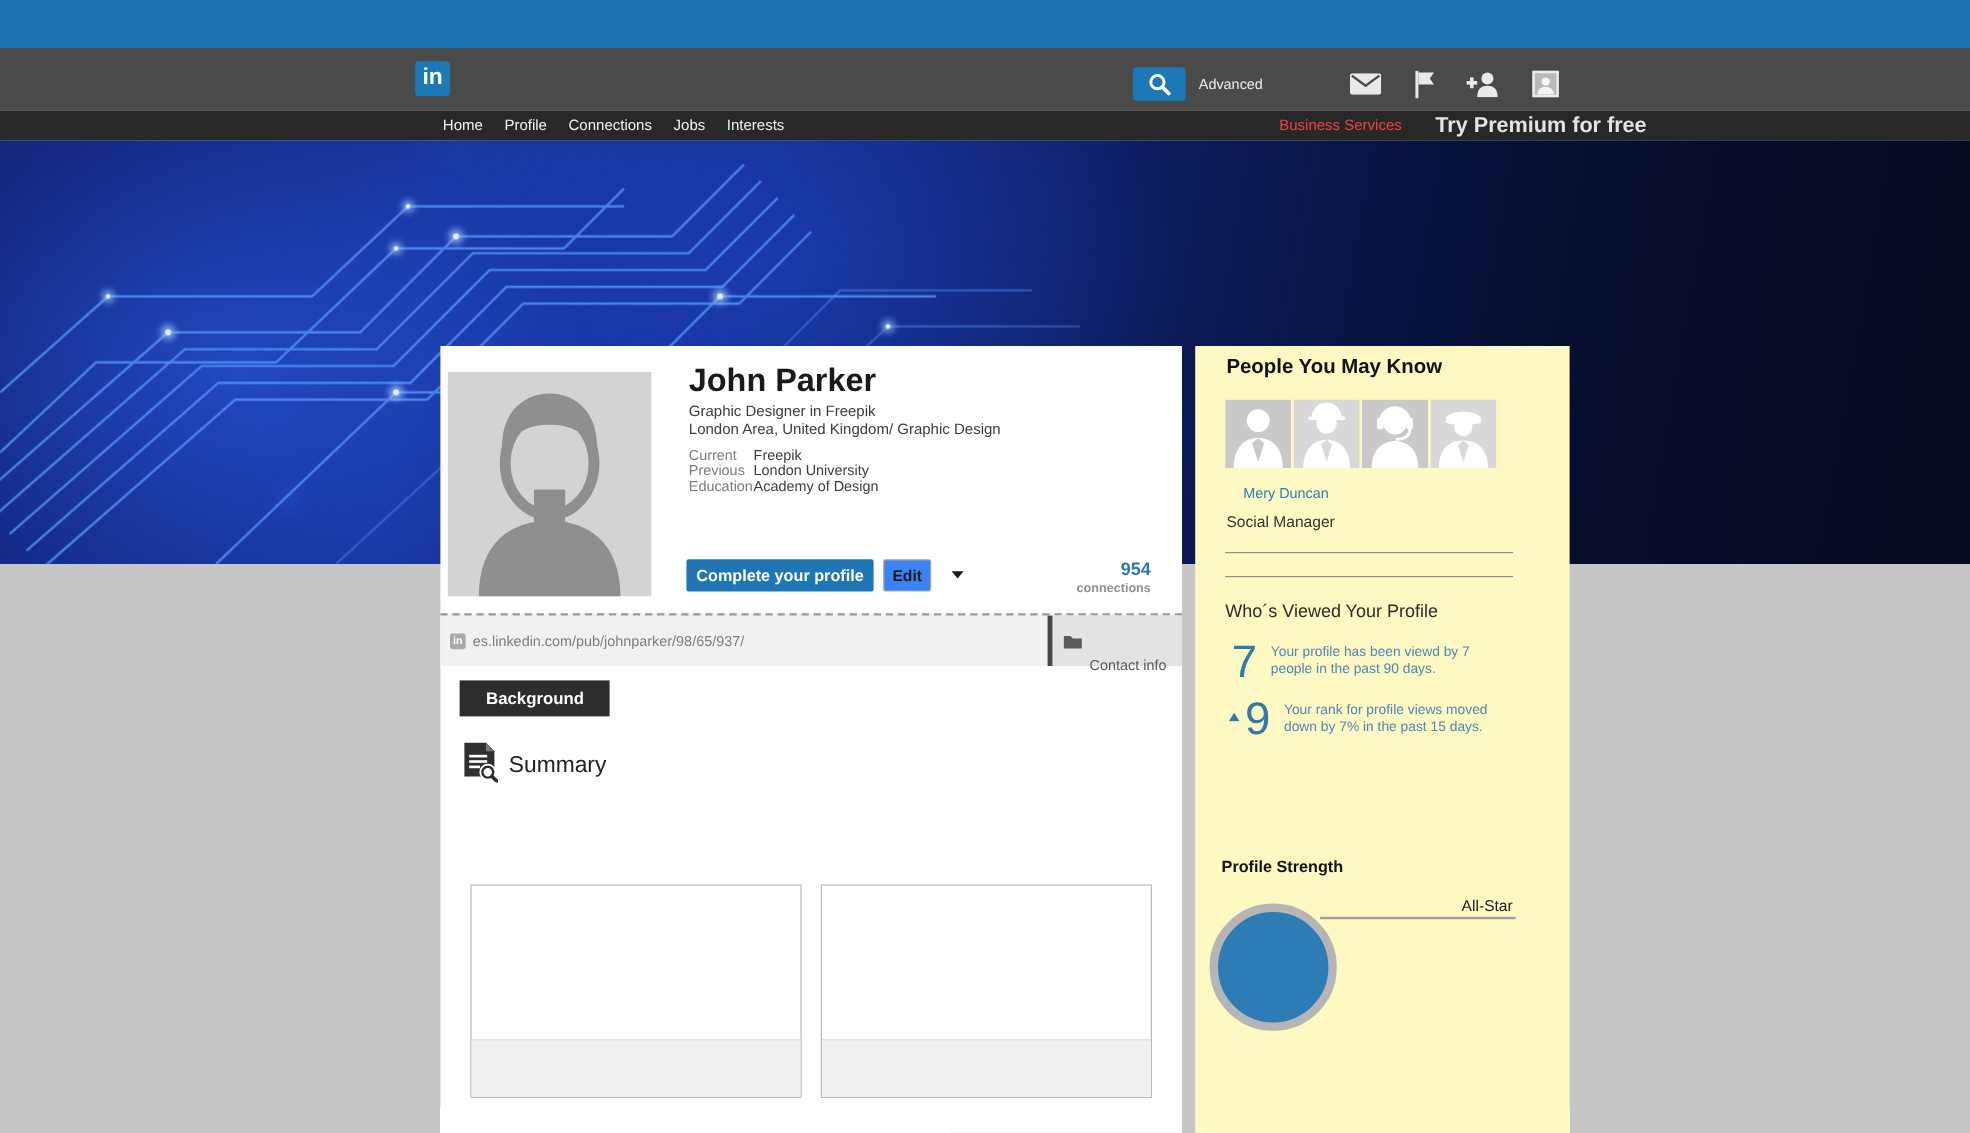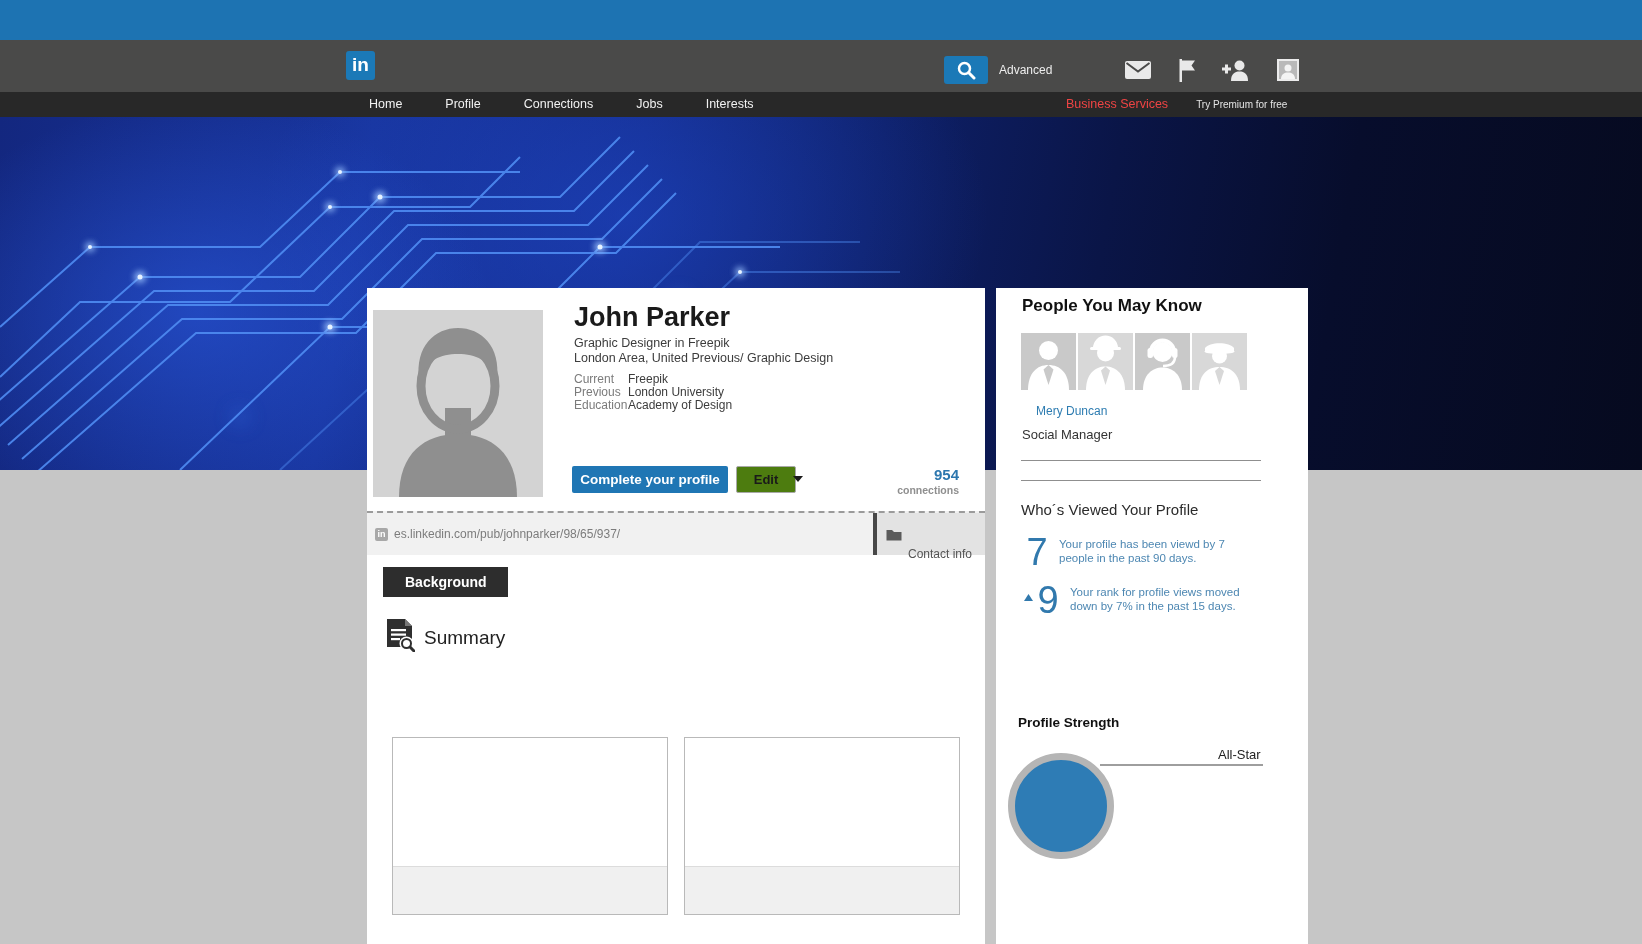--- a/index.html
+++ b/index.html
@@ -24,53 +24,53 @@
                 border:none; border-radius:3px; display:flex; align-items:center; justify-content:center; cursor:pointer; }
   .advanced { position:absolute; left:999px; top:16px; height:28px; line-height:28px; color:#ededed; font-size:12px; cursor:pointer; }
 
   .hicon { position:absolute; top:16px; height:28px; display:flex; align-items:center; cursor:pointer; }
   .hicon-mail   { left:1125px; }
   .hicon-flag   { left:1178px; }
   .hicon-addp   { left:1222px; }
   .hicon-avatar { left:1277px; }
   .mini-avatar { width:22px; height:22px; border:2px solid #ececec; background:#b9b9b9; display:flex; align-items:flex-end; justify-content:center; overflow:hidden; }
 
-  .nav-links { position:absolute; left:369px; top:0; height:25px; display:flex; gap:43px; }
+  .nav-links { position:absolute; left:369px; top:0; height:25px; display:flex; gap:18px; }
   .nav-links span { color:#f2f2f2; font-size:12.5px; line-height:25px; cursor:pointer; }
   .nav-right { position:absolute; left:1066px; top:0; height:25px; display:flex; gap:28px; }
   .nav-right .biz { color:#ef4444; font-size:12.5px; line-height:25px; cursor:pointer; }
-  .nav-right .prem { color:#e4e4e4; font-size:10px; line-height:25px; cursor:pointer; }
+  .nav-right .prem { color:#e4e4e4; font-size:18px; line-height:25px; cursor:pointer;font-weight:bold; }
 
   
   .cover { position:absolute; top:117px; left:0; width:100%; height:353px;
     background:
       radial-gradient(420px 300px at 12% 55%, rgba(43,92,228,.55), rgba(43,92,228,0) 70%),
       radial-gradient(520px 360px at 38% 28%, rgba(32,74,204,.5), rgba(32,74,204,0) 70%),
       linear-gradient(100deg,#13277f 0%,#18359e 22%,#142c8c 38%,#0e2069 52%,#0a1547 66%,#070d2c 80%,#060a1f 100%);
   }
   .cover svg { position:absolute; top:0; left:0; }
 
   
   .main-card { position:absolute; left:367px; top:288px; width:618px; height:656px; background:#fff; }
-  .side-card { position:absolute; left:996px; top:288px; width:312px; height:656px; background:#ffffff; }
+  .side-card { position:absolute; left:996px; top:288px; width:312px; height:656px; background:#fef9c3; }
 
   .big-avatar { position:absolute; left:6px; top:22px; width:170px; height:187px; cursor:pointer; }
 
   .p-name     { position:absolute; left:207px; top:14px; font-size:27px; font-weight:bold; color:#1a1a1a; }
   .p-headline { position:absolute; left:207px; top:48px; font-size:12.5px; color:#3c3c3c; }
   .p-location { position:absolute; left:207px; top:63px; font-size:12.5px; color:#3c3c3c; }
   .p-details  { position:absolute; left:207px; top:85px; font-size:12px; line-height:13px; }
   .p-details .row { display:flex; }
   .p-details .lbl { width:54px; color:#7b7b7b; }
   .p-details .val { color:#3c3c3c; }
 
   .btn-complete { position:absolute; left:205px; top:178px; width:156px; height:27px; background:#1f76b4;
                   border:none; border-radius:2px; color:#fff; font-weight:bold; font-size:13.5px; cursor:pointer;
                   font-family:"Liberation Sans",sans-serif; }
-  .btn-edit { position:absolute; left:369px; top:178px; width:60px; height:27px; background:#4d7c0f;
+  .btn-edit { position:absolute; left:369px; top:178px; width:40px; height:27px; background:#3b82f6;
               border:1px solid #a9a9a9; border-radius:2px; color:#1a1a1a; font-weight:bold; font-size:13px; cursor:pointer;
               font-family:"Liberation Sans",sans-serif; }
   .btn-caret { position:absolute; left:425px; top:187px; cursor:pointer; line-height:0; }
 
   .conn { position:absolute; right:26px; top:178px; text-align:right; }
   .conn .num { font-size:15px; font-weight:bold; color:#2d77ae; }
   .conn .cap { font-size:10.5px; font-weight:bold; color:#8f8f8f; margin-top:1px; }
 
   .url-strip { position:absolute; left:0; top:223px; width:100%; height:44px; background:#f1f1f1;
                border-top:2px dashed #9b9b9b; }
@@ -247,21 +247,21 @@
         <rect width="170" height="187" fill="#d3d3d3"></rect>
         <path d="M26,187 C26,143 52,124 85,124 C118,124 144,143 144,187 Z" fill="#8f8f8f"></path>
         <rect x="72" y="98" width="26" height="30" fill="#8f8f8f"></rect>
         <ellipse cx="85" cy="76" rx="37" ry="43" fill="none" stroke="#8f8f8f" stroke-width="9"></ellipse>
         <path d="M46,70 C42,36 62,18 85,18 C108,18 128,36 124,70 C116,50 103,44 85,44 C67,44 54,50 46,70 Z" fill="#8f8f8f"></path>
       </svg>
     </div>
 
     <div class="p-name">John Parker</div>
     <div class="p-headline">Graphic Designer in Freepik</div>
-    <div class="p-location">London Area, United Previous/ Graphic Design</div>
+    <div class="p-location">London Area, United Kingdom/ Graphic Design</div>
 
     <div class="p-details">
       <div class="row">
         <span class="lbl">Current</span>
         <span class="val">Freepik</span>
       </div>
       <div class="row">
         <span class="lbl">Previous</span>
         <span class="val">London University</span>
       </div>

